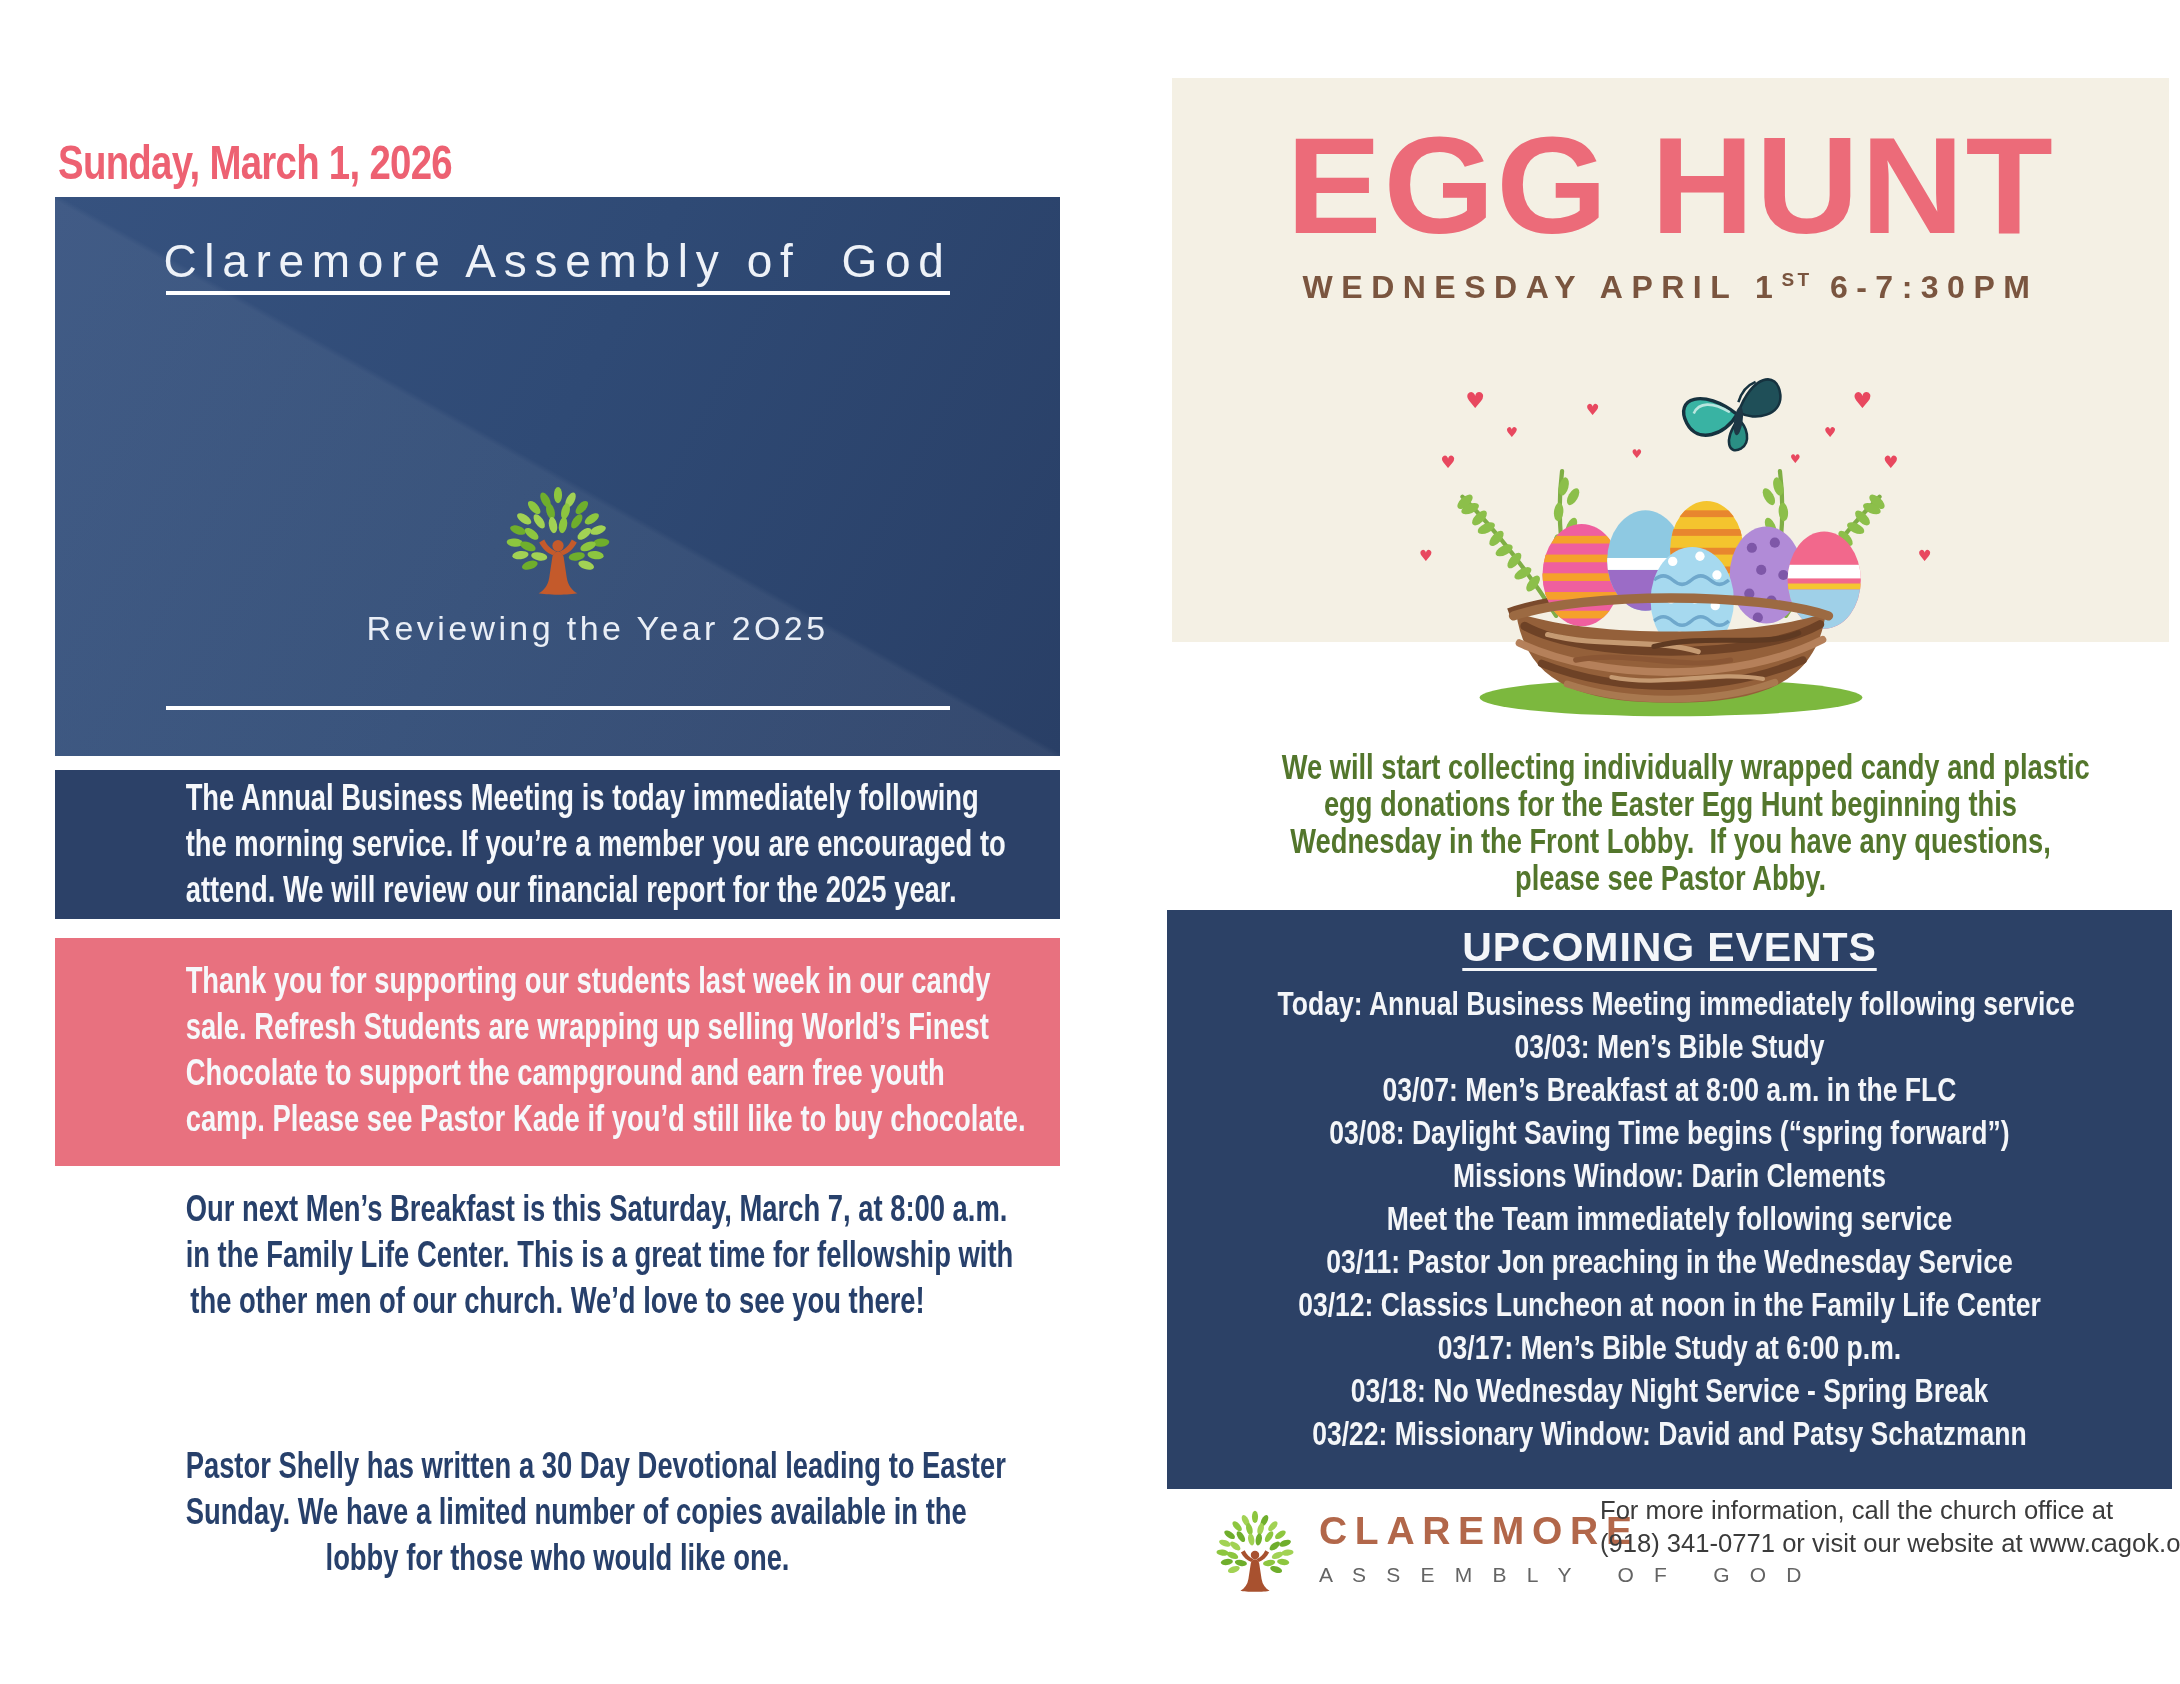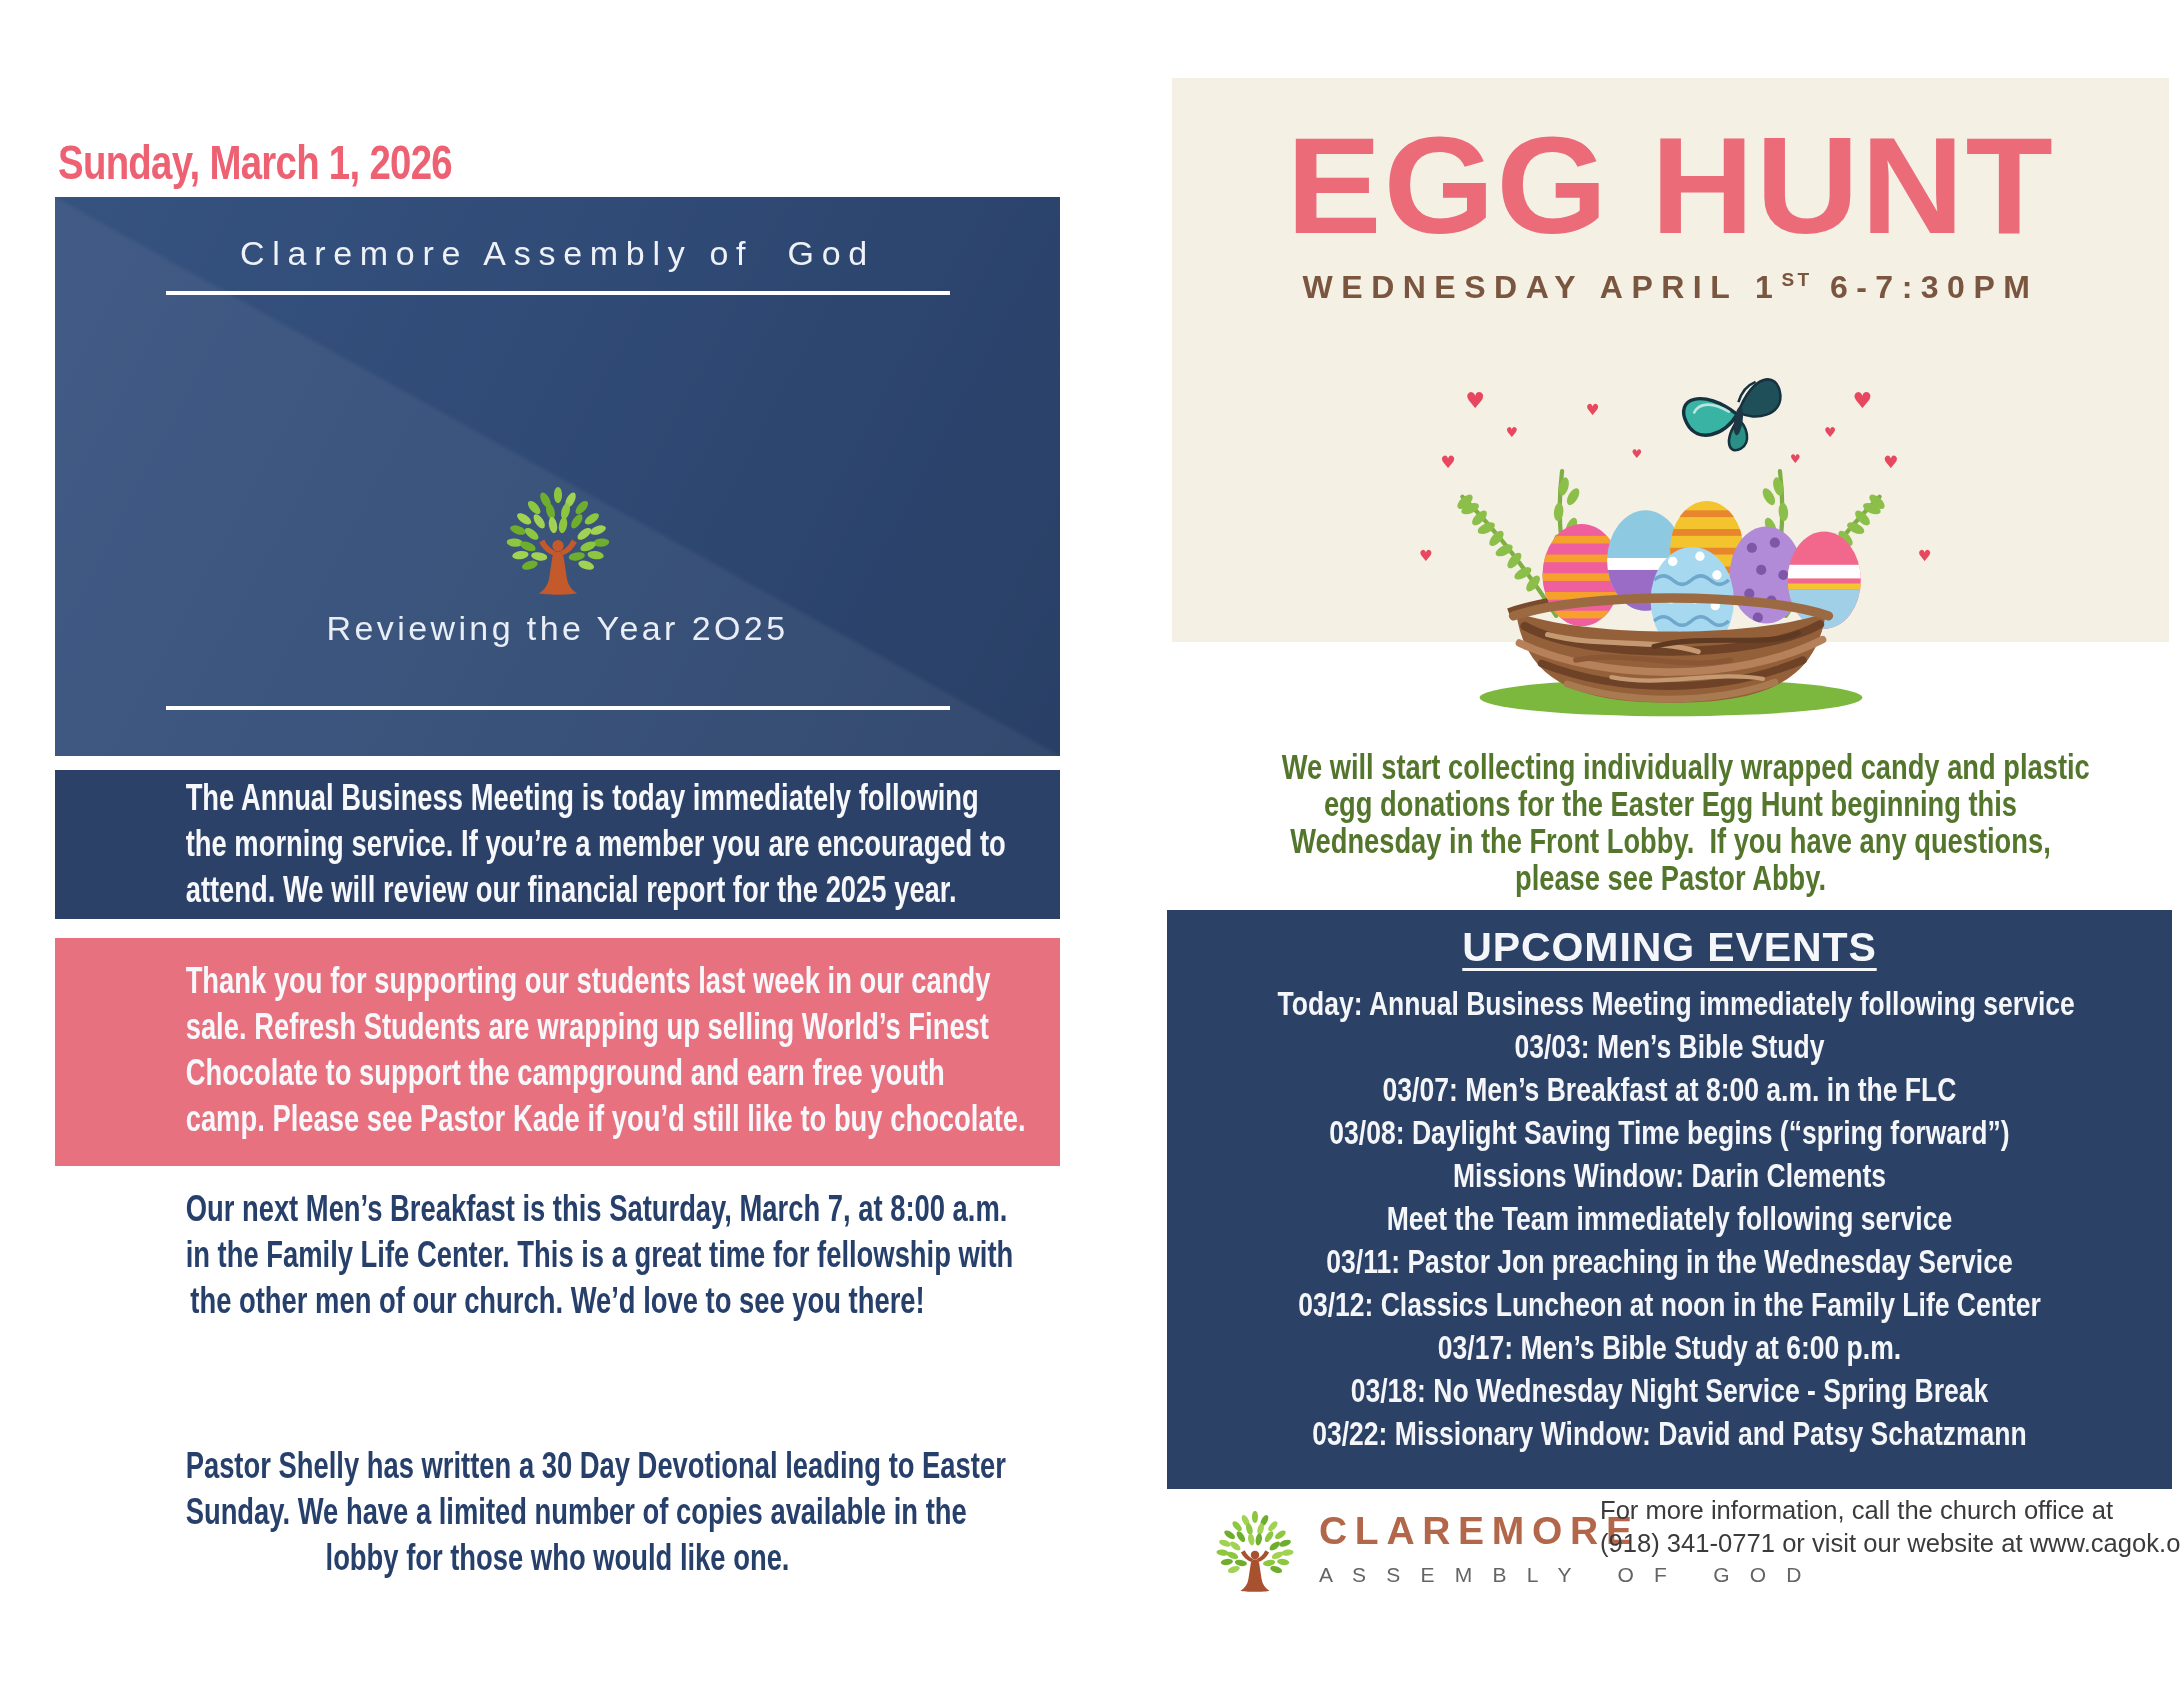--- a/index.html
+++ b/index.html
@@ -17,33 +17,33 @@
   }
   .poster {
     left:55px; top:197px; width:1005px; height:559px; color:#ffffff;
     background:linear-gradient(118deg,#36527f 0%, #2f4a75 48%, #293f66 100%);
   }
   .poster::before {
     content:""; position:absolute; inset:0;
     background:linear-gradient(to top right, rgba(255,255,255,.055) 49.7%, rgba(255,255,255,0) 50.3%);
   }
   .poster-church {
-    top:37px; width:100%; text-align:center; font-size:34px; font-weight:400;
+    top:37px; width:100%; text-align:center; font-size:46px; font-weight:400;
     color:#eef2f8; letter-spacing:7.7px; white-space:pre;
   }
   .poster-rule { left:50%; transform:translateX(-50%); width:784px; height:4.3px; background:#ffffff; }
   .rule-top { top:94px; } .rule-bottom { top:509px; }
   .poster-title {
     top:114px; width:100%; text-align:center; font-size:83px; font-weight:700;
     line-height:83px; color:#ffffff; white-space:pre; letter-spacing:0.9px;
   }
   .poster-tree { top:288px; left:50%; transform:translateX(-50%); }
   .poster-subtitle {
     top:412px; width:100%; text-align:center; font-size:34px; font-weight:400;
-    color:#e9eef6; letter-spacing:3.4px; white-space:pre;
+    color:#e9eef6; letter-spacing:3.4px; white-space:pre;margin-left:40px;
   }
   .box-navy  { left:55px; top:770px;  width:1005px; height:149px; background:#2c4168; }
   .box-pink  { left:55px; top:938px; width:1005px; height:228px; background:#e8717f; }
   .box-green { left:55px; top:1340px; width:1005px; height:78px;  background:#5d7c31;
                display:flex; align-items:center; justify-content:center; }
   .box-text {
     width:100%; text-align:center; font-size:37px; line-height:46px; color:#f6f8fb;
     transform:scaleX(.74); transform-origin:50% 50%;
   }
   .box-navy .box-text { margin-top:5.1px; }

